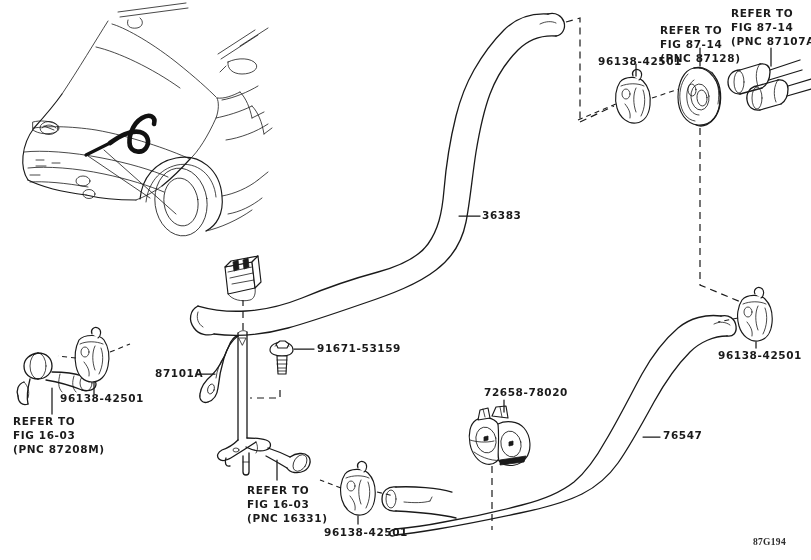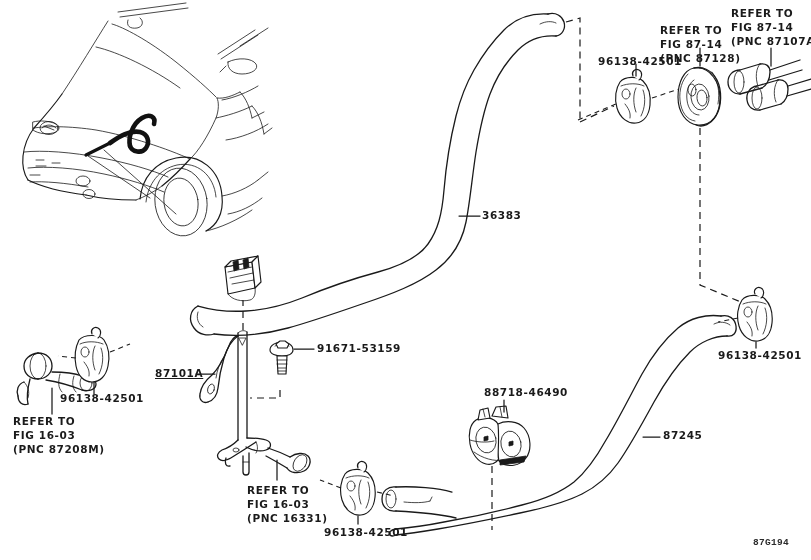--- a/index.html
+++ b/index.html
@@ -35,21 +35,21 @@
     letter-spacing: 0.6px;
     color: #1a1a1a;
     white-space: pre;
     line-height: 13.5px;
   }
   .lbl.multi {
     line-height: 14px;
   }
   .watermark {
     position: absolute;
-    font-family: Liberation Mono, monospace;
+    font-family: Liberation Serif, serif;
     font-weight: bold;
     font-size: 9.5px;
     letter-spacing: 0.3px;
     color: #2b2b2b;
   }
 </style>
 </head>
 <body>
 
 <div id="diagram-root">
@@ -457,41 +457,41 @@
     </g>
 
   </svg>
 
   <div class="lbl" style="left:60px; top:392px;">96138-42501</div>
 
   <div class="lbl multi" style="left:13px; top:414px;">REFER TO
 FIG 16-03
 (PNC 87208M)</div>
 
-  <div class="lbl" style="left:155px; top:367px;text-decoration:underline;">87101A</div>
+  <div class="lbl" style="left:155px; top:367px;">87101A</div>
 
   <div class="lbl" style="left:317px; top:342px;">91671-53159</div>
 
   <div class="lbl" style="left:482px; top:209px;">36383</div>
 
   <div class="lbl" style="left:598px; top:55px;">96138-42501</div>
 
   <div class="lbl multi" style="left:660px; top:23px;">REFER TO
 FIG 87-14
 (PNC 87128)</div>
 
   <div class="lbl multi" style="left:731px; top:6px;">REFER TO
 FIG 87-14
 (PNC 87107A)</div>
 
   <div class="lbl" style="left:718px; top:349px;">96138-42501</div>
 
-  <div class="lbl" style="left:484px; top:386px;">88718-46490</div>
-
-  <div class="lbl" style="left:663px; top:429px;">87245</div>
+  <div class="lbl" style="left:484px; top:386px;">72658-78020</div>
+
+  <div class="lbl" style="left:663px; top:429px;">76547</div>
 
   <div class="lbl multi" style="left:247px; top:483px;">REFER TO
 FIG 16-03
 (PNC 16331)</div>
 
   <div class="lbl" style="left:324px; top:526px;">96138-42501</div>
 
   <div class="watermark" style="left:753px; top:537px;">87G194</div>
 
 </div>

